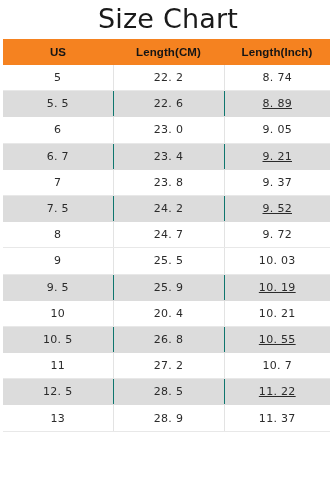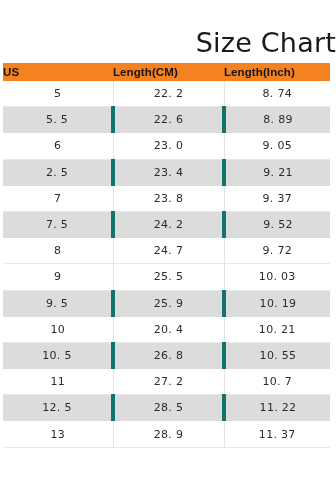--- a/index.html
+++ b/index.html
@@ -15,49 +15,48 @@
     -webkit-font-smoothing: antialiased;
   }
   .page {
     position: relative;
     width: 336px;
     height: 500px;
     background: #ffffff;
     box-sizing: border-box;
   }
   .chart-title {
-    text-align: right;
+    text-align: center;
     font-family: "DejaVu Sans", sans-serif;
     font-size: 27px;
     font-weight: 400;
     color: #1a1a1a;
     line-height: 34px;
     padding-top: 2px;
     letter-spacing: 0.2px;
-    margin-top: 24px;
   }
   .table-wrap {
     margin: 3px 6px 0 3px;
   }
   table.size-table {
     width: 327px;
     border-collapse: collapse;
     table-layout: fixed;
   }
   table.size-table col.c-us    { width: 110px; }
   table.size-table col.c-cm    { width: 111px; }
   table.size-table col.c-inch  { width: 106px; }
 
   thead th {
     background: #F58220;
     color: #151515;
     font-size: 11.5px;
     font-weight: bold;
-    height: 18px;
-    text-align: left;
+    height: 26px;
+    text-align: center;
     vertical-align: middle;
     border: none;
     padding: 0;
     letter-spacing: 0.1px;
   }
   tbody td {
     height: 25.2px;
     text-align: center;
     vertical-align: middle;
     font-size: 11px;
@@ -71,23 +70,23 @@
 
   tbody tr.odd td {
     background: #ffffff;
     border-bottom: 1px solid #e8e8e8;
     border-right: 1px solid #e3e3e3;
   }
   tbody tr.odd td:last-child { border-right: none; }
   tbody tr.even td {
     background: #dcdcdc;
     border-bottom: 1px solid #dcdcdc;
-    border-right: 4px solid #0f766e;
+    border-right: 1px solid #0f766e;
   }
-  tbody tr.even td:last-child { border-right: none; }
+  tbody tr.even td:last-child { border-right: none; text-decoration: underline; }
 </style>
 </head>
 <body>
 
 <div class="page">
 
   <div class="chart-title">Size Chart</div>
 
   <div class="table-wrap">
     <table class="size-table">
@@ -113,21 +112,21 @@
             <td>5. 5</td>
             <td>22. 6</td>
             <td>8. 89</td>
           </tr>
           <tr class="odd">
             <td>6</td>
             <td>23. 0</td>
             <td>9. 05</td>
           </tr>
           <tr class="even">
-            <td>2. 5</td>
+            <td>6. 7</td>
             <td>23. 4</td>
             <td>9. 21</td>
           </tr>
           <tr class="odd">
             <td>7</td>
             <td>23. 8</td>
             <td>9. 37</td>
           </tr>
           <tr class="even">
             <td>7. 5</td>

